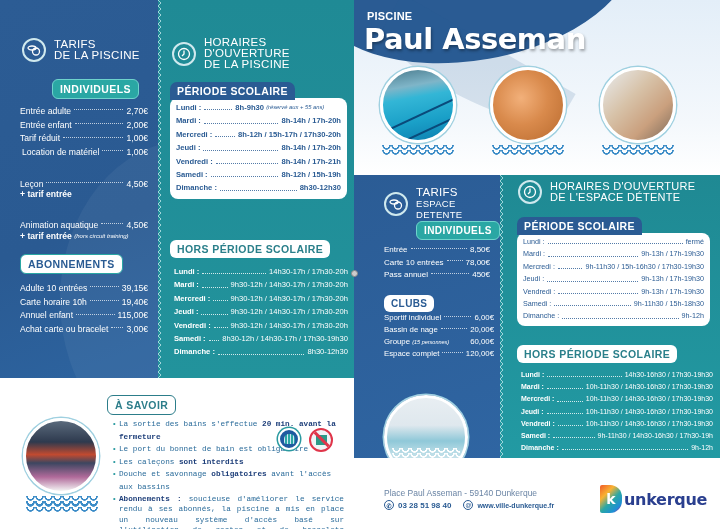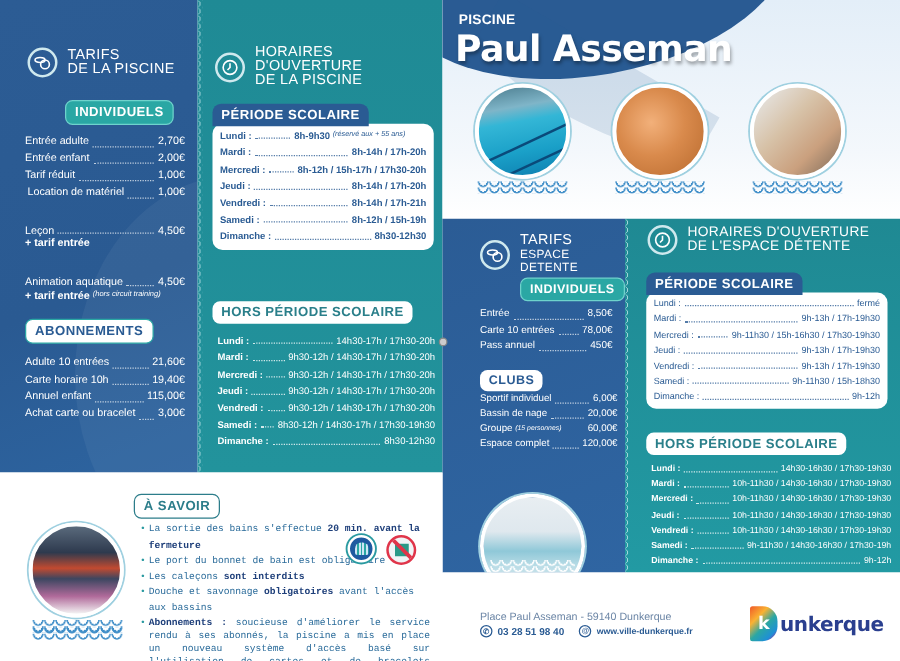--- a/index.html
+++ b/index.html
@@ -24,21 +24,21 @@
   .sec-icon { width: 24px; height: 24px; border-radius: 50%; border: 2px solid #cfe9ee; display: flex; align-items: center; justify-content: center; flex-shrink: 0; }
   .sec-title { font-family: "Liberation Sans", sans-serif; font-size: 11.5px; line-height: 11px; letter-spacing: .3px; }
   .sec-title .small { font-size: 9.5px; }
 
   .pill { display: inline-block; font-family: "Liberation Sans", sans-serif; font-weight: bold; font-size: 10.5px; letter-spacing: .4px; padding: 3px 7px; border-radius: 6px; }
   .pill-teal { background: #2aa7a4; color: #fff; border: 1px solid #6ed3cc; margin-left: 32px; }
   .pill-white { background: #fff; color: #2a5b93; }
   .pill-navy { background: #2a5b93; color: #fff; border-radius: 7px 7px 0 0; }
   .pill-out { background: #fff; color: #2c7d8a; border: 1.5px solid #2c7d8a; }
 
-  .row { display: flex; align-items: flex-end; font-family: "Liberation Sans", sans-serif; font-size: 8.6px; line-height: 13.7px; white-space: nowrap; }
+  .row { display: flex; align-items: center; font-family: "Liberation Sans", sans-serif; font-size: 8.6px; line-height: 13.7px; white-space: nowrap; }
   .row .dots { flex: 1; border-bottom: 1px dotted rgba(255,255,255,0.7); margin: 0 3px; transform: translateY(-2px); min-width: 8px; }
   .w { color: #fff; }
   .box-row .dots { border-bottom-color: #2a5b93; }
   .box-row { color: #2a5b93; font-weight: bold; }
 
   .wbox { background: #fff; border-radius: 8px; padding: 5px 8px; }
 
   .sched { font-family: "Liberation Sans", sans-serif; font-size: 7.6px; line-height: 13.4px; white-space: nowrap; display: flex; }
   .sched .day { font-weight: bold; }
   .sched .dots { flex: 1; border-bottom: 1px dotted currentColor; margin: 0 3px 4px; opacity: .8; min-width: 6px; }
@@ -108,21 +108,21 @@
       </div>
     <div class="row w" style="line-height:10px"><b>+ tarif entrée</b>&nbsp;<i style="font-size:6px">(hors circuit training)</i></div>
   </div>
 
   <div class="abs" style="left:20px;top:253px;width:128px;z-index:2">
     <span class="pill pill-white" style="border:1.5px solid #2aa7a4;color:#2a5b93">ABONNEMENTS</span>
     <div style="margin-top:8px">
       <div class="row w">
           <span>Adulte 10 entrées</span>
           <span class="dots"></span>
-          <span>21,60€</span>
+          <span>39,15€</span>
         </div>
       <div class="row w">
           <span>Carte horaire 10h</span>
           <span class="dots"></span>
           <span>19,40€</span>
         </div>
       <div class="row w">
           <span>Annuel enfant</span>
           <span class="dots"></span>
           <span>115,00€</span>

